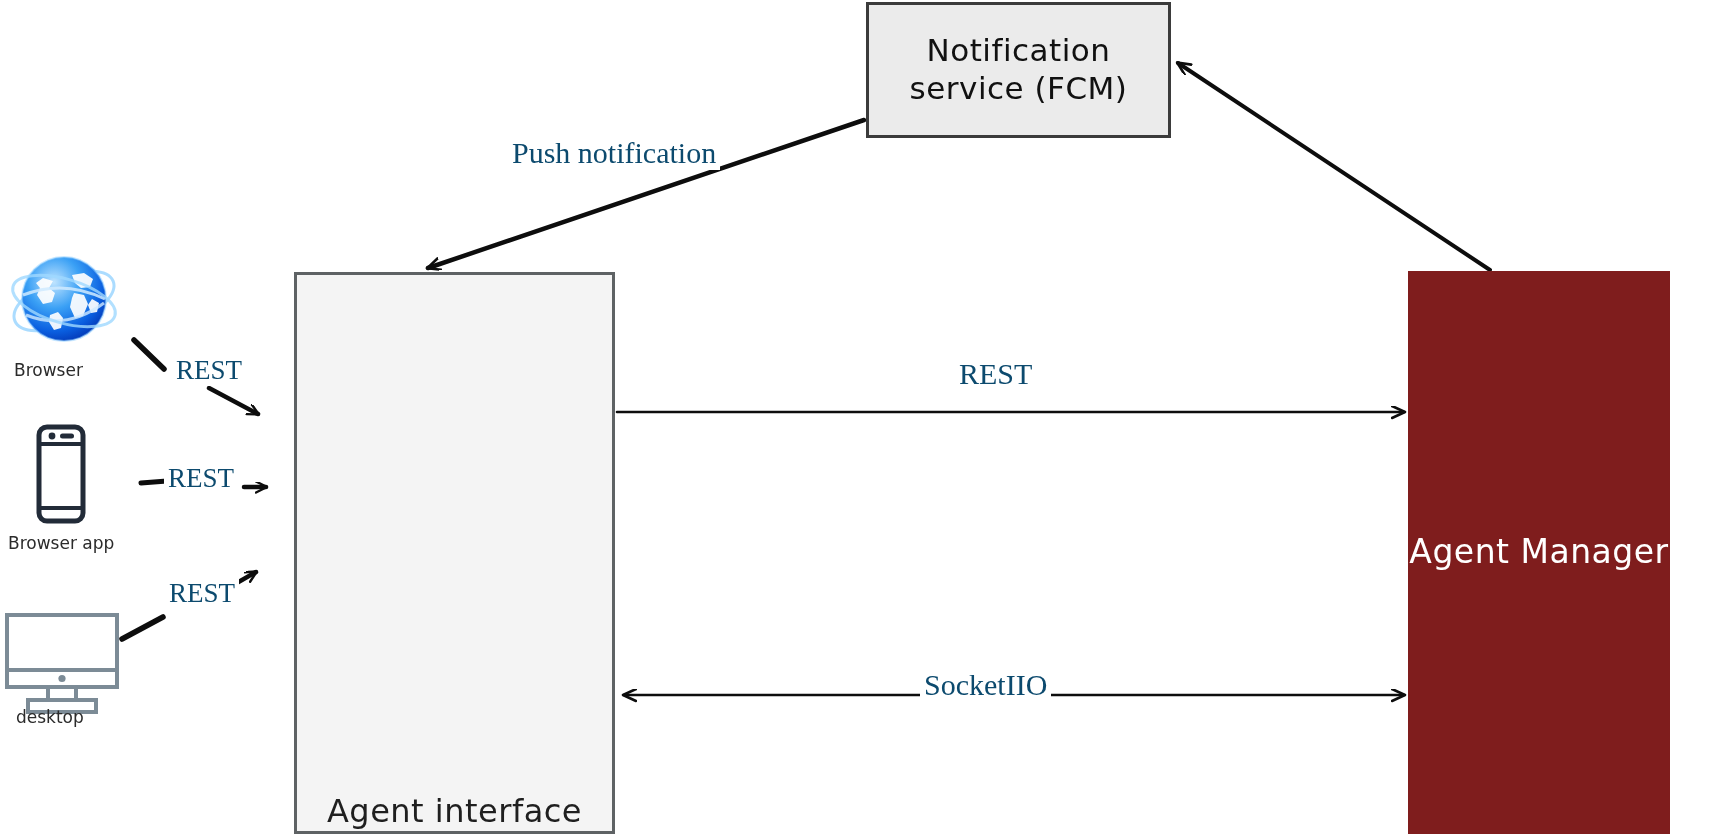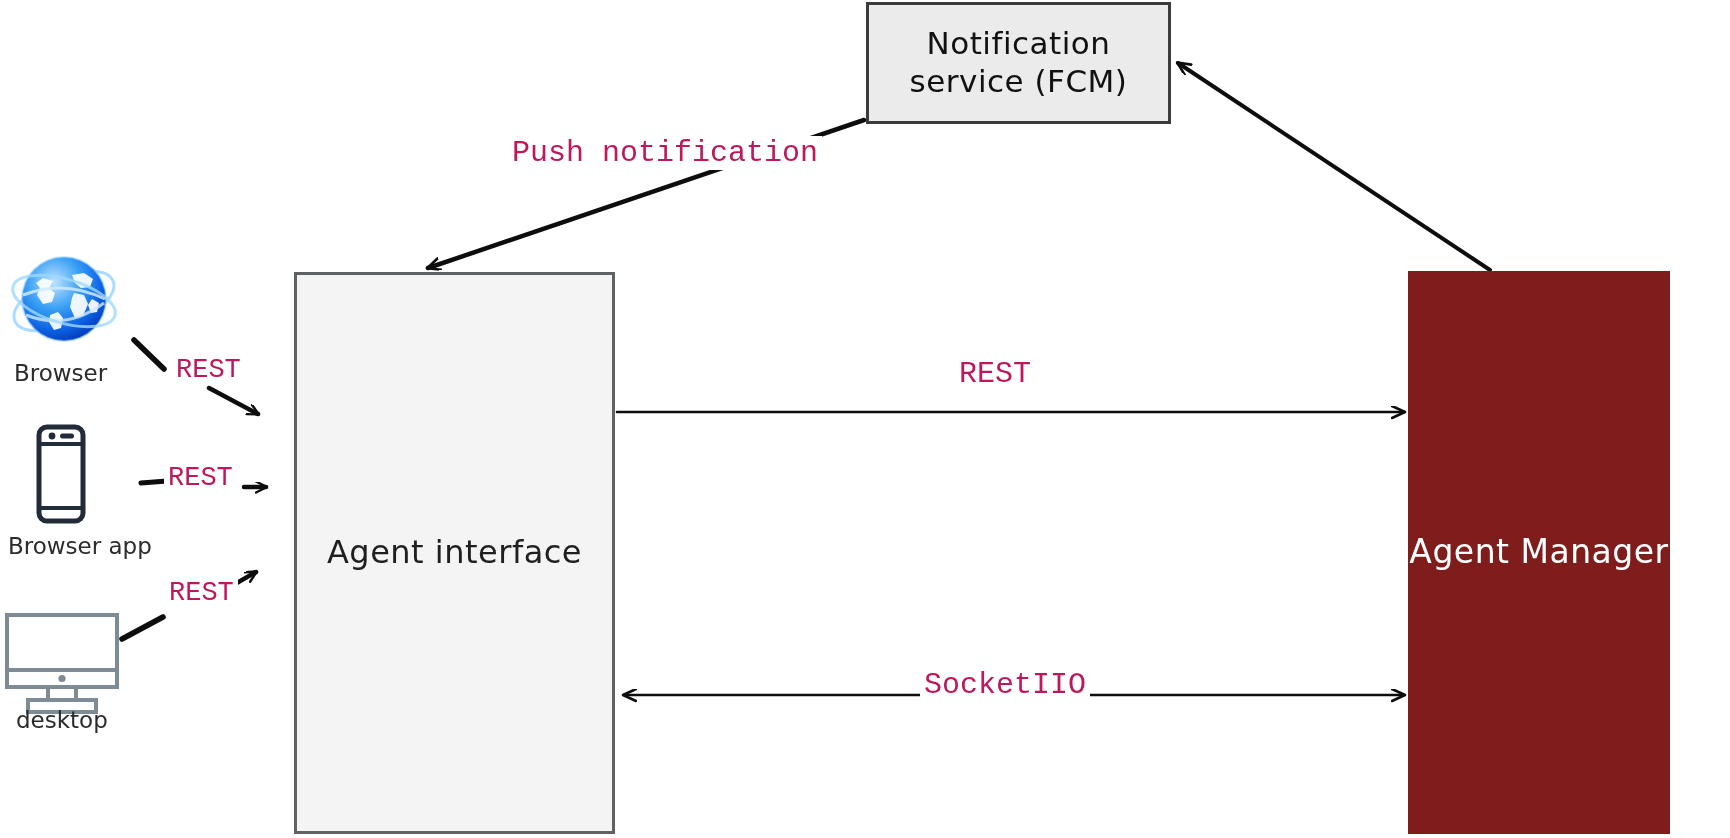--- a/index.html
+++ b/index.html
@@ -30,36 +30,37 @@
     font-family: "DejaVu Sans", sans-serif;
     letter-spacing: 0.5px;
     line-height: 1.22;
     white-space: pre-line;
   }
 
   #fcm-node {
     left: 866px;
     top: 2px;
     width: 305px;
-    height: 122px;
+    height: 136px;
     background: #ebebeb;
     border: 3px solid #3b3b3b;
   }
   #fcm-node .node-label {
     font-size: 31px;
     color: #111111;
   }
 
   #agent-interface-node {
     left: 294px;
     top: 272px;
     width: 321px;
     height: 562px;
     background: #f4f4f4;
     border: 3px solid #5e6264;
+    align-items: flex-end;
   }
   #agent-interface-node .node-label {
     font-size: 32px;
     color: #1f1f1f;
   }
 
   #agent-manager-node {
     left: 1408px;
     top: 271px;
     width: 262px;
@@ -68,38 +69,38 @@
     border: none;
   }
   #agent-manager-node .node-label {
     font-size: 33px;
     color: #ffffff;
   }
 
   
   .edge-label {
     position: absolute;
-    font-family: Liberation Mono, monospace;
-    color: #be185d;
+    font-family: Liberation Serif, serif;
+    color: #0c4a6e;
     white-space: nowrap;
     background: #ffffff;
     padding: 0 4px;
   }
   #label-push-notification { left: 508px; top: 136px; font-size: 30px; }
   #label-rest-top          { left: 955px; top: 357px; font-size: 30px; }
   #label-socketio          { left: 920px; top: 668px; font-size: 30px; text-align: center; }
   #label-rest-browser      { left: 172px; top: 355px; font-size: 27px; }
   #label-rest-mobile       { left: 164px; top: 463px; font-size: 27px; }
   #label-rest-desktop      { left: 165px; top: 578px; font-size: 27px; }
 
   
   .client-label {
     position: absolute;
     font-family: "DejaVu Sans", sans-serif;
-    font-size: 23px;
+    font-size: 17px;
     color: #2b2b2b;
     white-space: nowrap;
   }
   #label-browser  { left: 14px; top: 360px; }
   #label-mobile   { left: 8px;  top: 533px; }
   #label-desktop  { left: 16px; top: 707px; }
 
   
   .client-icon { position: absolute; }
   #icon-browser { left: 6px;  top: 243px; width: 116px; height: 112px; }

